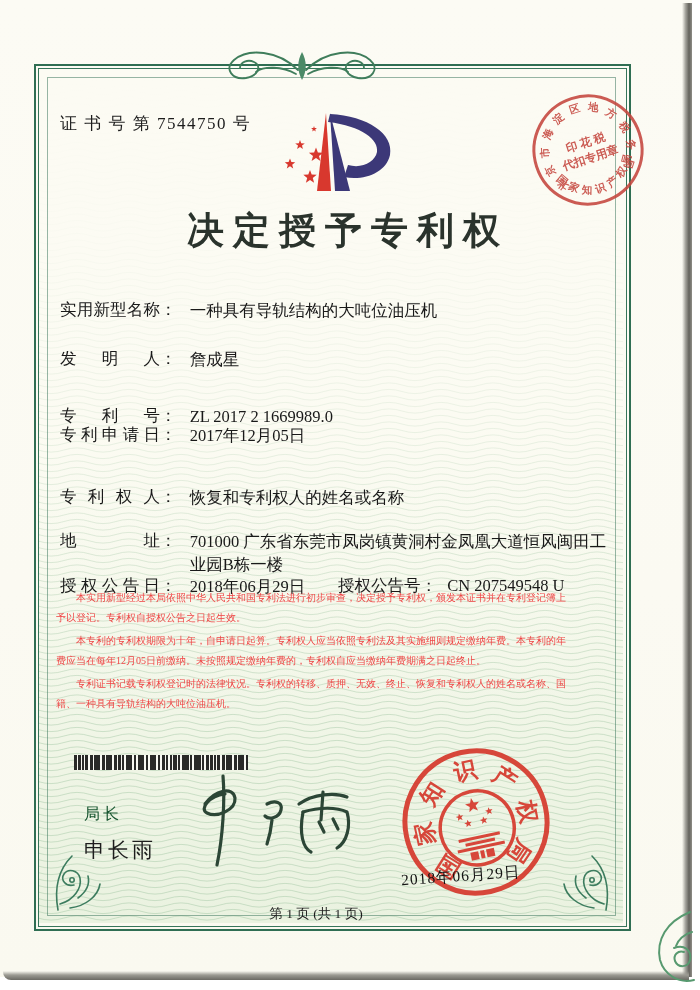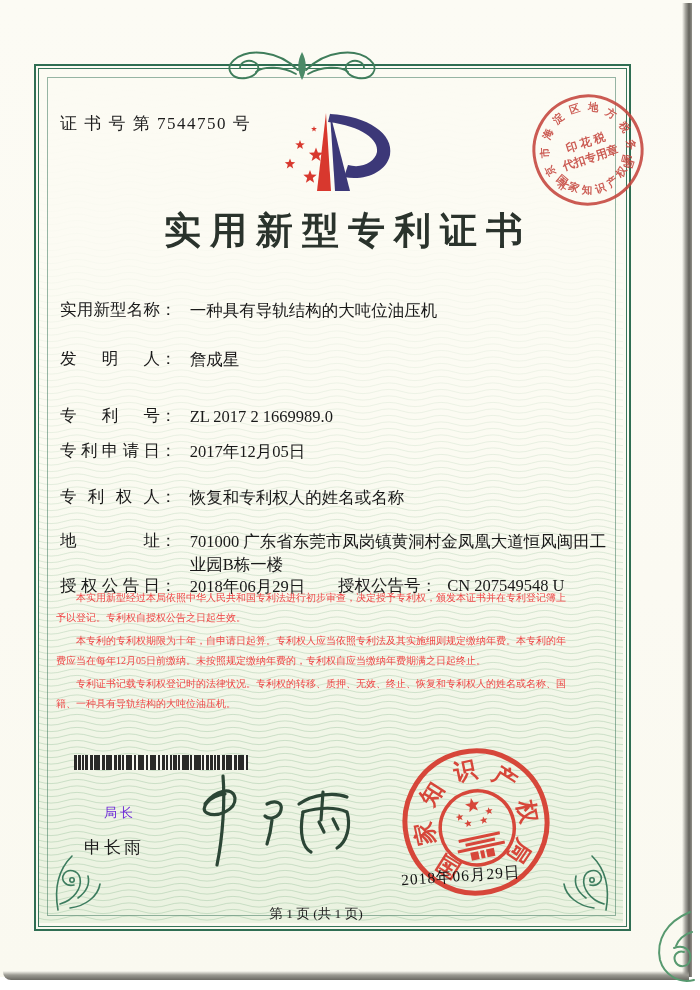--- a/index.html
+++ b/index.html
@@ -30,22 +30,22 @@
   .flabel{display:inline-block;width:100px;text-align:justify;text-align-last:justify;vertical-align:top;}
   .fcolon{vertical-align:top;}
   .fvalue{display:inline-block;margin-left:9px;max-width:424px;line-height:23px;vertical-align:top;}
   .fpair2{position:absolute;left:278px;top:0;white-space:nowrap;}
   .paras{position:absolute;left:56px;top:588px;width:514px;font-size:10px;line-height:19.6px;color:#ef4444;}
   .paras p{margin:0 0 4px 0;text-indent:2em;}
   .barcode{position:absolute;left:74px;top:755px;width:174px;height:15px;background-color:#f8f8f2;
         background-image:repeating-linear-gradient(90deg,#2a2a28 0 2px,transparent 2px 4px),
                          repeating-linear-gradient(90deg,#2a2a28 0 1px,transparent 1px 6px),
                          repeating-linear-gradient(90deg,#2a2a28 0 3px,transparent 3px 11px);}
-  .signer-title{position:absolute;left:84px;top:804px;font-size:13px;letter-spacing:3px;color:#6d28d9;margin-left:20px;}
-  .signer-name{position:absolute;left:84px;top:836px;font-size:17px;letter-spacing:3px;color:#1d1d1d;}
+  .signer-title{position:absolute;left:84px;top:804px;font-size:16px;letter-spacing:3px;color:#14532d;}
+  .signer-name{position:absolute;left:84px;top:836px;font-size:21px;letter-spacing:3px;color:#1d1d1d;}
   .signature{position:absolute;left:175px;top:770px;z-index:3;}
   .seal{position:absolute;left:399px;top:745px;transform:rotate(-12deg);z-index:4;opacity:.93;}
   .seal-date{position:absolute;left:401px;top:866px;font-size:15.5px;letter-spacing:1px;color:#121212;
         transform:rotate(-4deg);z-index:5;}
   .footer{position:absolute;left:60px;top:905px;width:512px;text-align:center;font-size:13.5px;color:#1c1c1c;}
   .top-ornament{position:absolute;left:212px;top:44px;z-index:3;}
   .corner-fl{position:absolute;z-index:2;}
   .outside-fl{position:absolute;left:646px;top:910px;z-index:2;}
   .arc-ch{text-anchor:middle;dominant-baseline:middle;font-weight:bold;font-family:"Liberation Serif",serif;}
   svg text{font-family:"Liberation Serif",serif;}
@@ -270,35 +270,35 @@
           <text transform="translate(-13.6,38.7) rotate(19.3)" class="arc-ch" font-size="10.5">知</text>
           <text transform="translate(0.0,41.0) rotate(0.0)" class="arc-ch" font-size="10.5">识</text>
           <text transform="translate(13.6,38.7) rotate(-19.3)" class="arc-ch" font-size="10.5">产</text>
           <text transform="translate(25.6,32.0) rotate(-38.7)" class="arc-ch" font-size="10.5">权</text>
           <text transform="translate(34.8,21.7) rotate(-58.0)" class="arc-ch" font-size="10.5">局</text>
         </g>
       <text x="0" y="-4" text-anchor="middle" font-size="11.5" font-weight="bold" fill="#c5463e">印 花 税</text>
       <text x="0" y="12" text-anchor="middle" font-size="11.5" font-weight="bold" fill="#c5463e">代扣专用章</text>
     </svg>
 
-    <div class="title">实用新型专利证书</div>
+    <div class="title">决定授予专利权</div>
 
     <div class="frow" style="top:348px;">
       <span class="flabel">发明人</span><span class="fcolon">：</span>
       <span class="fvalue">詹成星</span>
     </div>
     <div class="frow" style="top:299px;">
       <span class="flabel">实用新型名称</span><span class="fcolon">：</span>
       <span class="fvalue">一种具有导轨结构的大吨位油压机</span>
     </div>
     <div class="frow" style="top:394px;margin-top:11px;">
       <span class="flabel">专利号</span><span class="fcolon">：</span>
       <span class="fvalue">ZL 2017 2 1669989.0</span>
     </div>
-    <div class="frow" style="top:440px;">
+    <div class="frow" style="top:424px;">
       <span class="flabel">专利申请日</span><span class="fcolon">：</span>
       <span class="fvalue">2017年12月05日</span>
     </div>
     <div class="frow" style="top:486px;">
       <span class="flabel">专利权人</span><span class="fcolon">：</span>
       <span class="fvalue">恢复和专利权人的姓名或名称</span>
     </div>
     <div class="frow" style="top:530px;">
       <span class="flabel">地址</span><span class="fcolon">：</span>
       <span class="fvalue">701000 广东省东莞市凤岗镇黄洞村金凤凰大道恒风闽田工业园B栋一楼</span>

